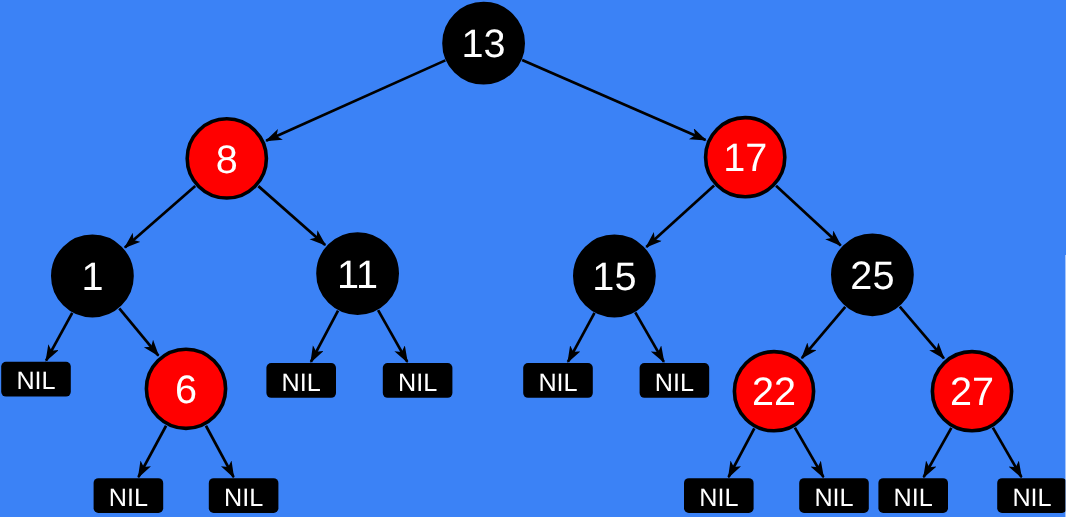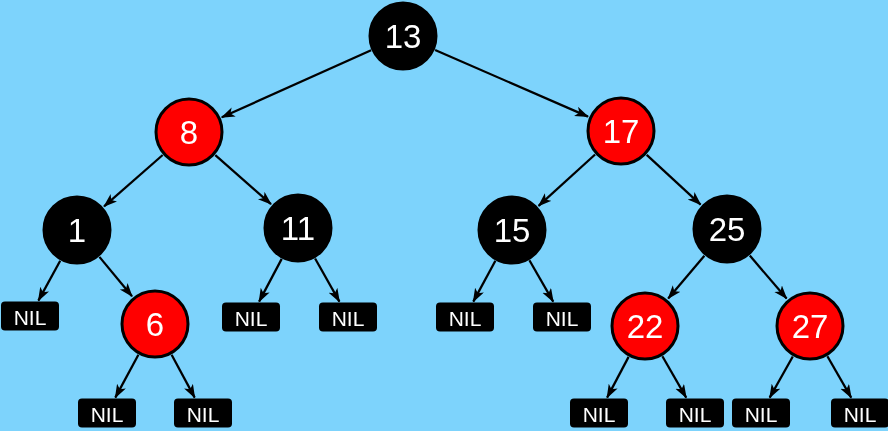--- a/index.html
+++ b/index.html
@@ -4,21 +4,21 @@
 <style>
   html, body {
     margin: 0;
     padding: 0;
     background: #ffffff;
   }
   .canvas {
     position: relative;
     width: 888px;
     height: 431px;
-    background: #7dd3fc;
+    background: #3b82f6;
     overflow: hidden;
     font-family: "Liberation Sans", sans-serif;
     text-align: right;
   }
   svg text {
     font-family: "Liberation Sans", sans-serif;
     fill: #ffffff;
   }
   .node-label {
     font-size: 33px;

